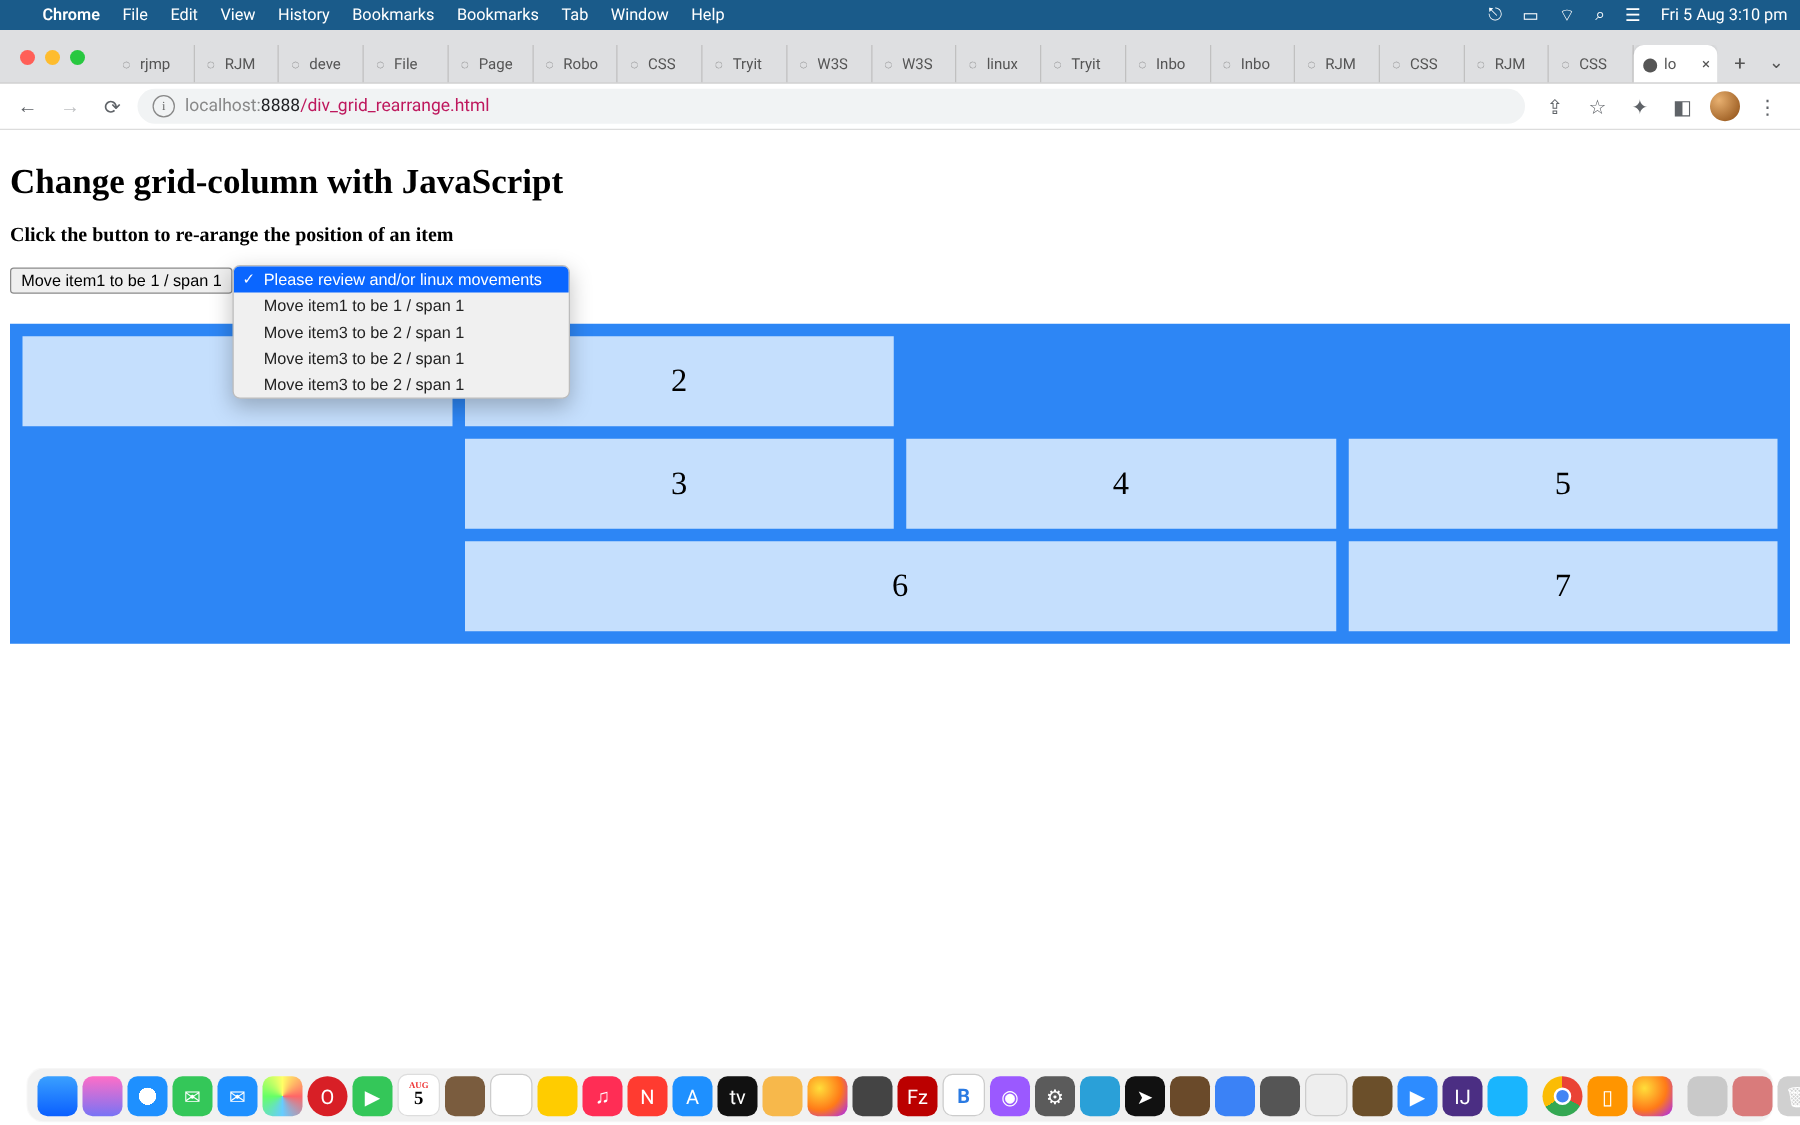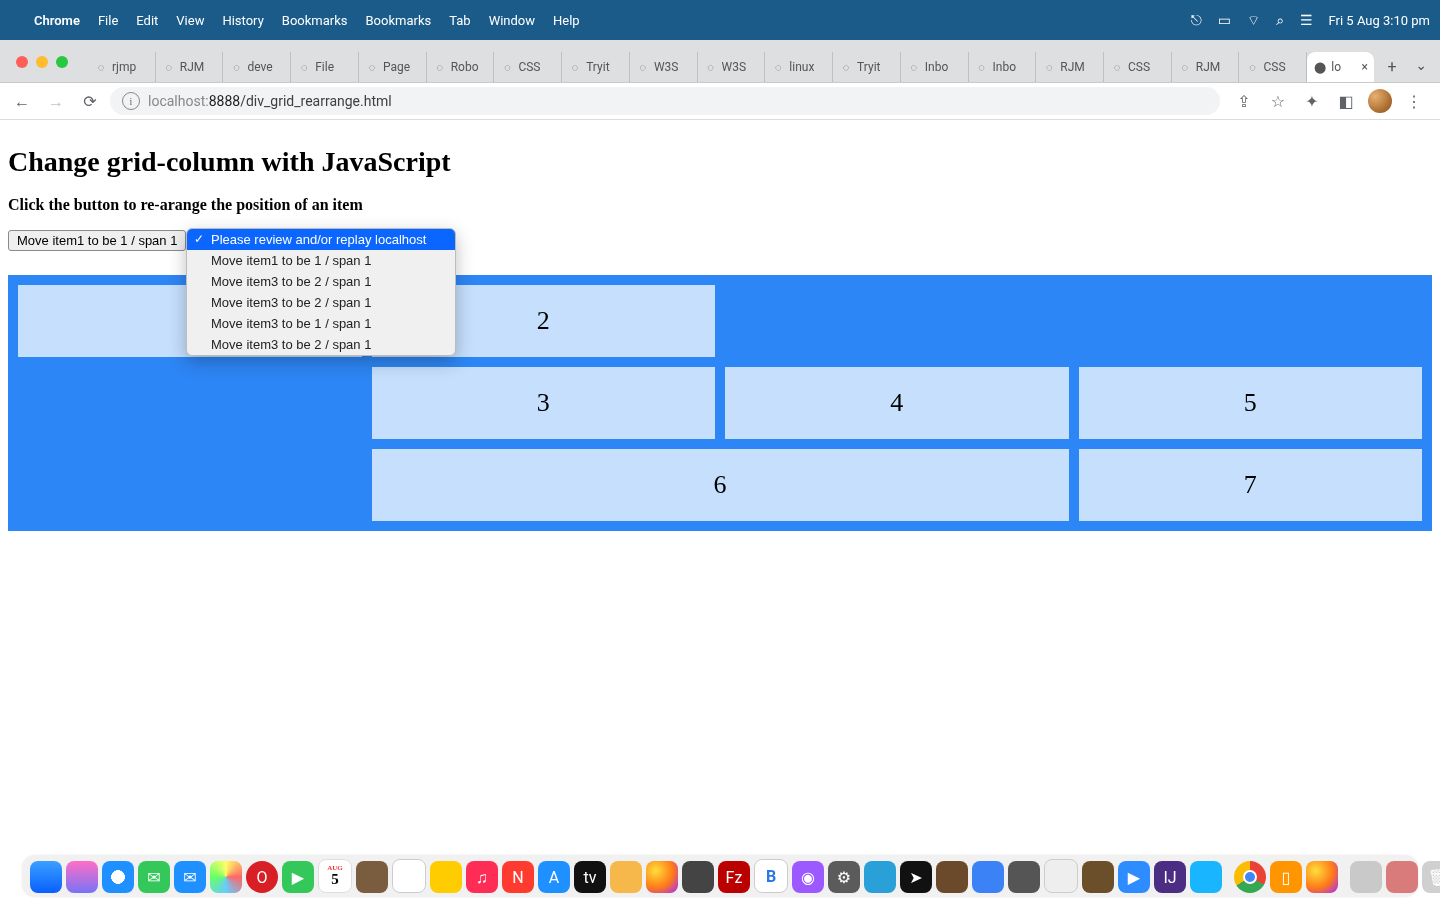--- a/index.html
+++ b/index.html
@@ -7,21 +7,21 @@
     padding: 0;
     width: 1440px;
     height: 900px;
     font-family: -apple-system, BlinkMacSystemFont, "Segoe UI", Roboto, sans-serif;
     overflow: hidden;
     background: #fff;
   }
 
   
   .mac-menubar {
-    height: 40px;
+    height: 24px;
     background: #1a5b8a;
     color: #fff;
     display: flex;
     align-items: center;
     font-size: 13px;
     padding: 0 10px 0 16px;
     justify-content: space-between;
   }
   .mac-menubar .left, .mac-menubar .right {
     display: flex;
@@ -135,21 +135,21 @@
     font-size: 14px;
     color: #202124;
     gap: 8px;
   }
   .omnibox .info-icon {
     width:16px; height:16px; border:1px solid #888; border-radius:50%;
     display:flex; align-items:center; justify-content:center;
     font-size:10px; color:#666; font-family: serif;
   }
   .omnibox .url .host-dim { color:#888; }
-  .omnibox .url .path { color:#404040; }
+  .omnibox .url .path { color:#be185d; }
   .right-icons { display:flex; align-items:center; gap: 10px; padding: 0 6px;}
   .right-icons .ic { width:24px; height:24px; display:flex; align-items:center; justify-content:center; color:#5f6368; font-size:16px; }
   .avatar { width:24px; height:24px; border-radius:50%; background: radial-gradient(circle at 30% 30%, #e8b070, #8a4a10); }
 
   
   .page {
     padding: 8px 8px 0 8px;
     font-family: "Times New Roman", Times, serif;
   }
   .page h1 {
@@ -433,25 +433,24 @@
 </div>
 
 <div class="page">
   <h1>Change grid-column with JavaScript</h1>
   <p class="desc">Click the button to re-arange the position of an item</p>
 
   <div class="controls-row">
     <button class="move-btn">Move item1 to be 1 / span 1</button>
 
     <div class="dropdown" id="dropdown">
-        <div class="opt selected">Please review and/or replay localhost</div>
+        <div class="opt selected">Please review and/or linux movements</div>
         <div class="opt">Move item1 to be 1 / span 1</div>
         <div class="opt">Move item3 to be 2 / span 1</div>
         <div class="opt">Move item3 to be 2 / span 1</div>
-        <div class="opt">Move item3 to be 1 / span 1</div>
         <div class="opt">Move item3 to be 2 / span 1</div>
       </div>
   </div>
 
   <div class="grid-wrap">
     <div class="grid">
       <div class="cell c1"></div>
       <div class="cell c2">2</div>
       <div class="cell c3">3</div>
       <div class="cell c4">4</div>

